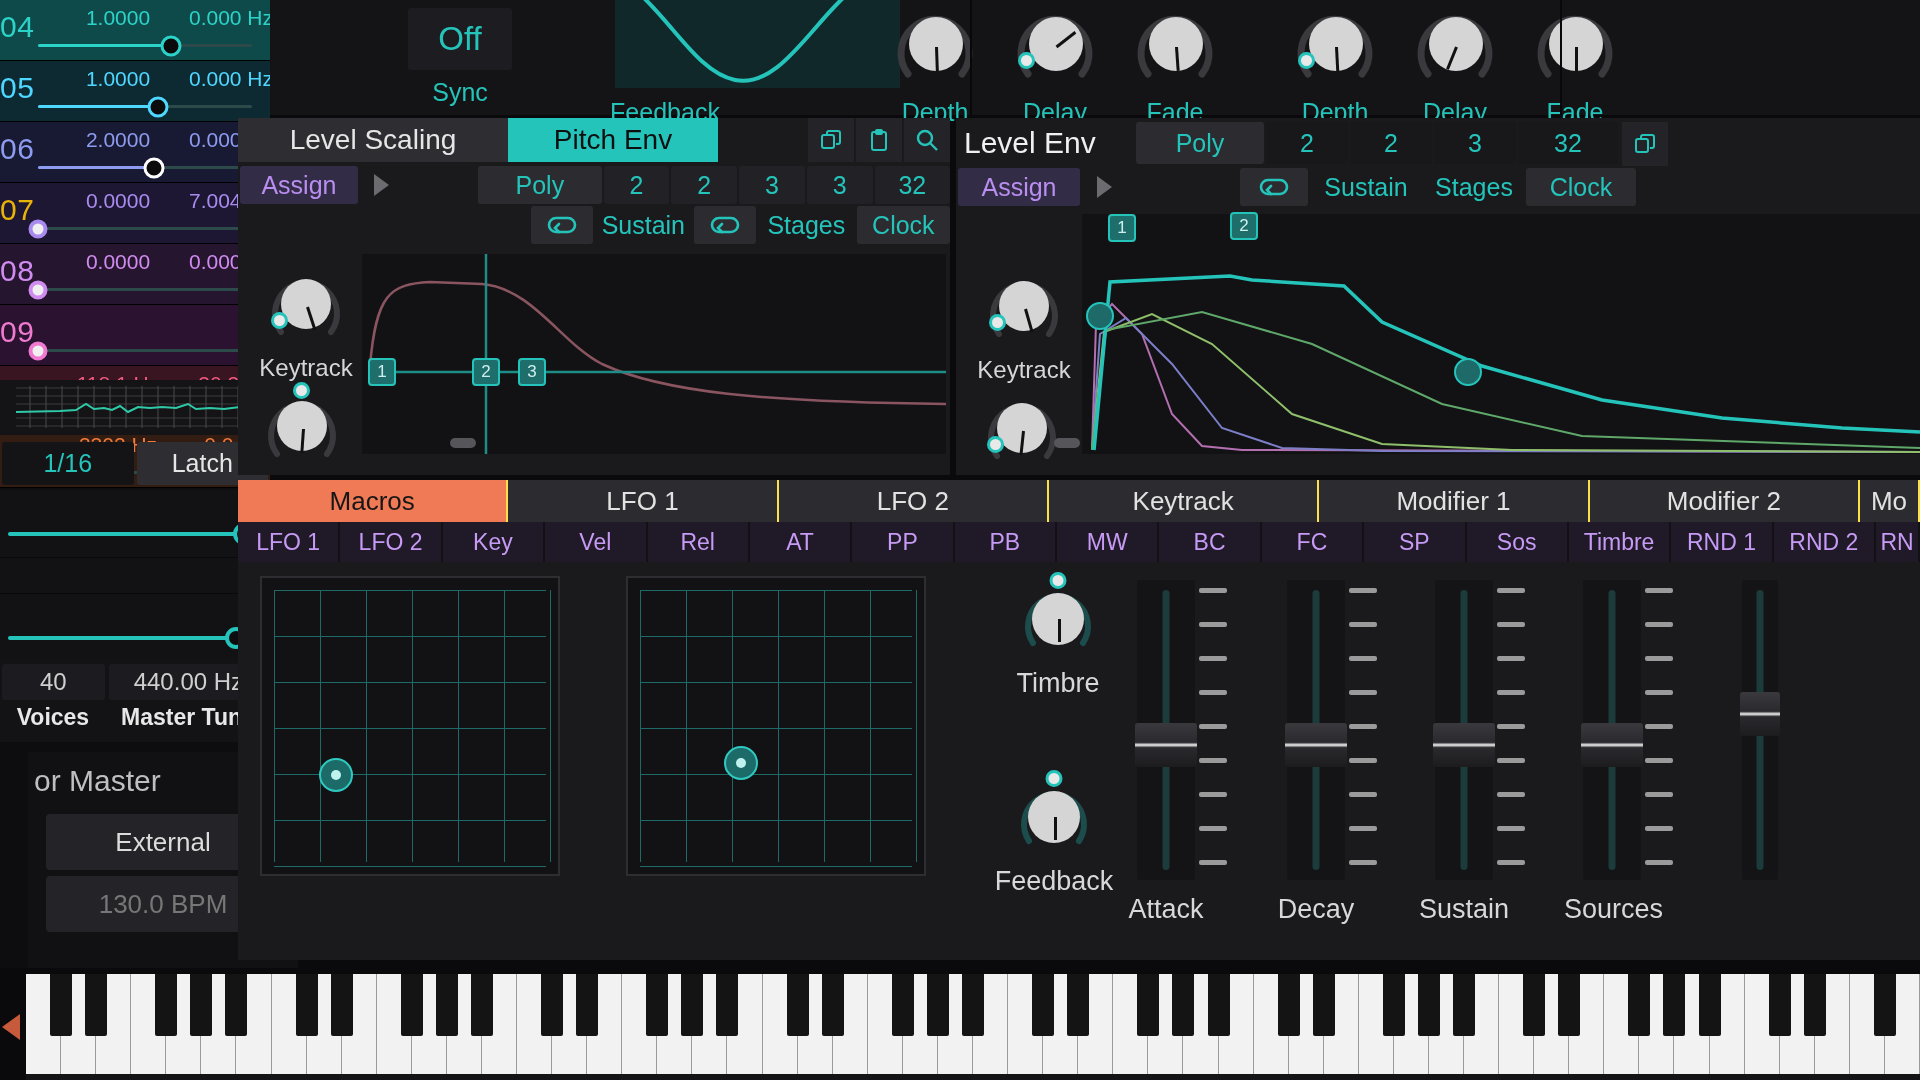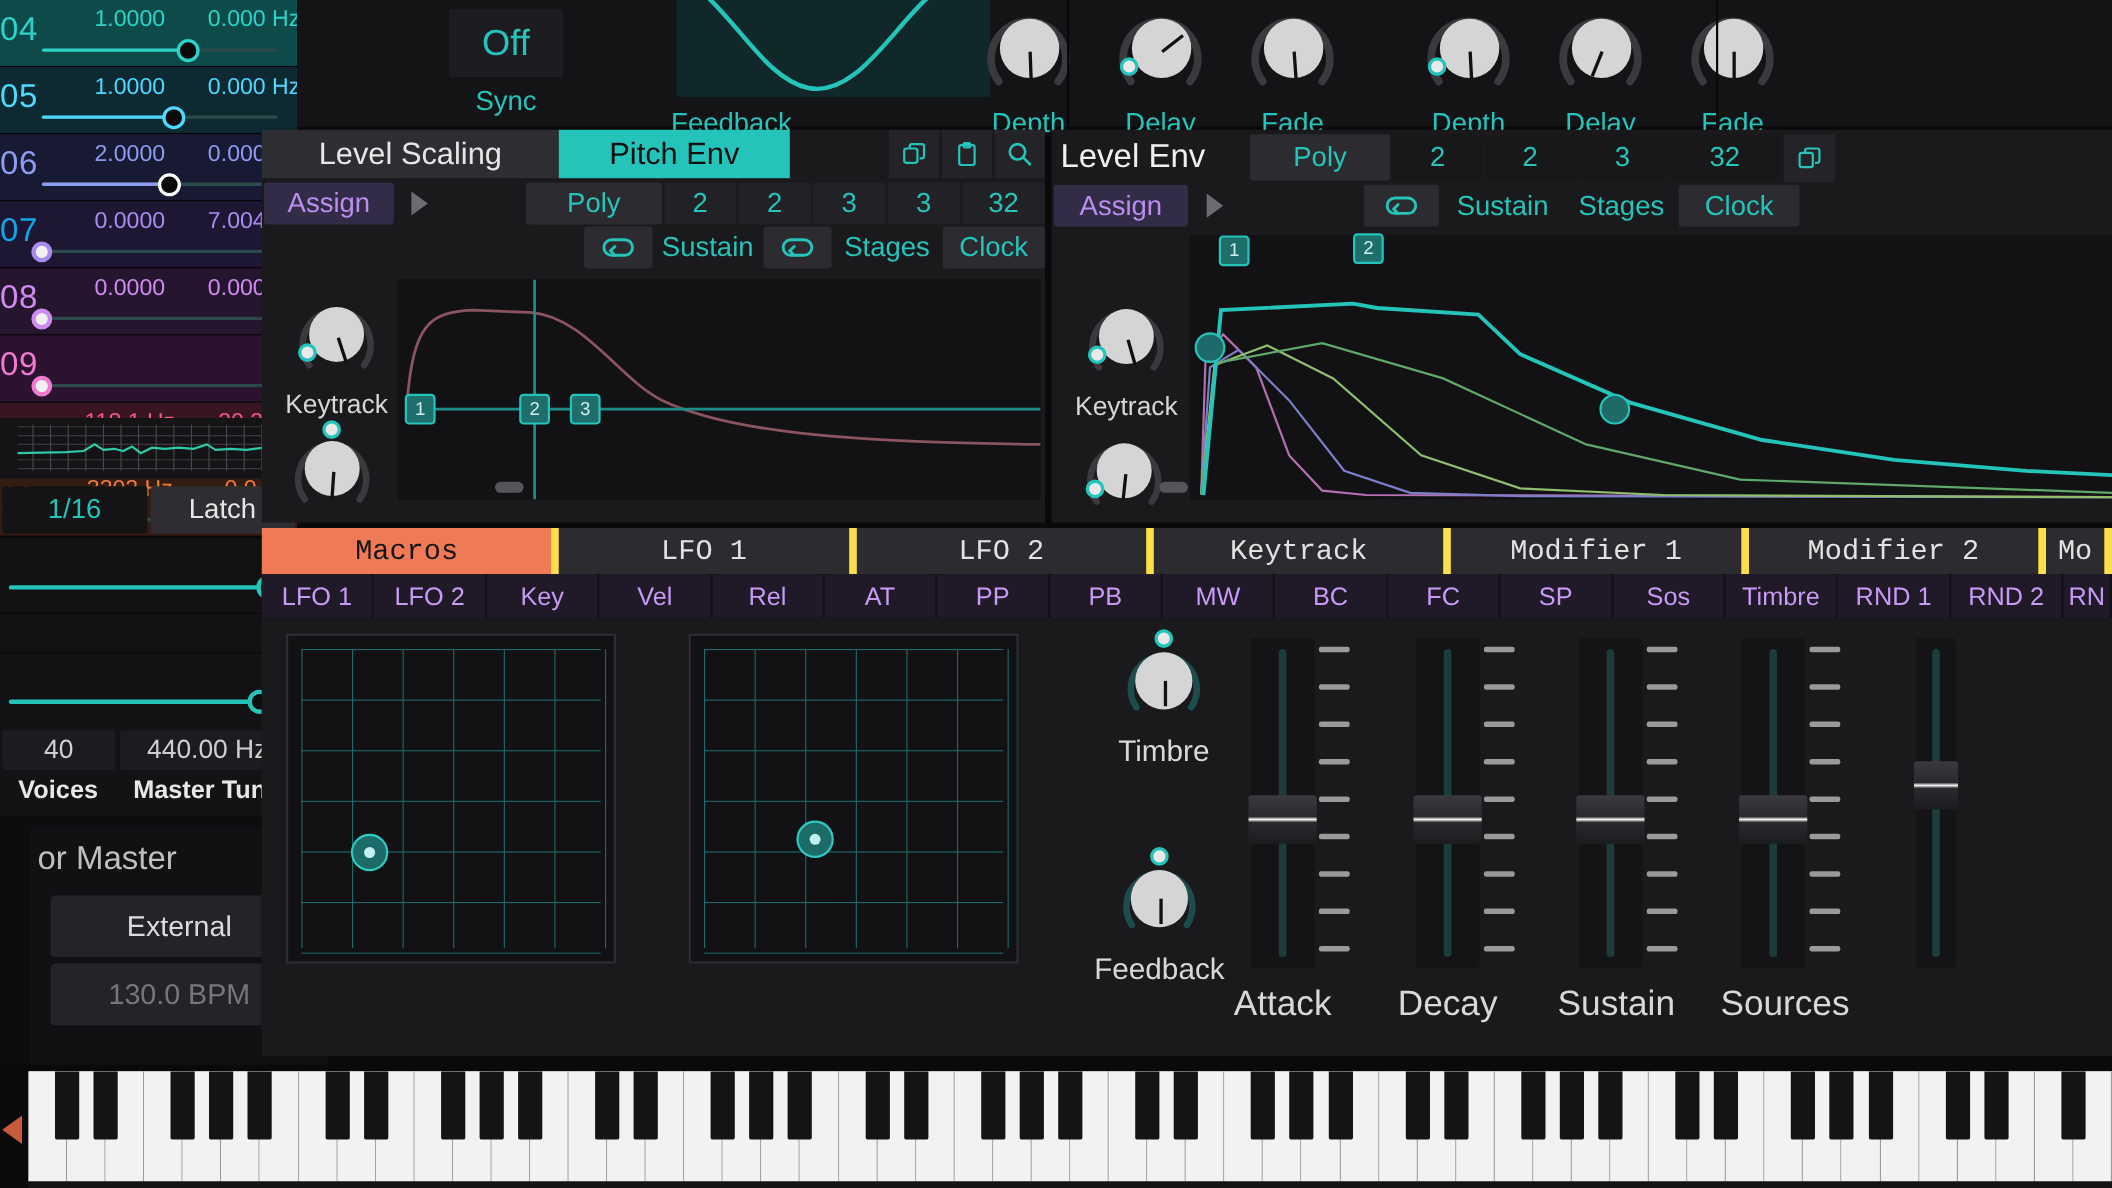--- a/index.html
+++ b/index.html
@@ -136,21 +136,21 @@
     display: flex; align-items: center; justify-content: center;
     font-size: 17px; color: #cfeeed;
   }
   .env-node.round { border-radius: 50%; background: #1d6a68; }
 
   
   #mod-section { position: absolute; left: 238px; top: 480px; right: 0; height: 480px; background: #121215; }
   #mod-tabs { display: flex; height: 42px; }
   #mod-tabs .mtab {
     flex: 1; display: flex; align-items: center; justify-content: center;
-    font-size: 26px; background: #2c2c30; color: #e2e2e2; border-right: 7px solid #fde047; font-family: Liberation Mono, monospace;
+    font-size: 26px; background: #2c2c30; color: #e2e2e2; border-right: 2px solid #fde047;
   }
   #mod-tabs .mtab.active { background: #ef7a55; color: #161616; }
 
   #src-row { display: flex; height: 40px; background: #121215; }
   #src-row .src {
     flex: 1; display: flex; align-items: center; justify-content: center;
     font-size: 23px; background: #201a28; color: #c79af5; border-right: 2px solid #121215;
   }
 
   #macro-body { position: relative; height: 398px; background: #1a1a1d; }
@@ -167,21 +167,21 @@
   .fader { position: absolute; top: 18px; width: 96px; }
   .fader .slot { position: relative; width: 58px; height: 300px; background: #141417; border-radius: 3px; margin: 0 auto; }
   .fader .slotline { position: absolute; left: 50%; transform: translateX(-50%); top: 10px; bottom: 10px; width: 7px; background: #1c3b3b; border-radius: 4px; }
   .fader .thumb {
     position: absolute; left: -2px; width: 62px; height: 44px;
     background: linear-gradient(180deg,#3a3a3e 0%,#2a2a2e 44%,#f2f2f2 50%,#2a2a2e 56%,#1c1c1f 100%);
     border-radius: 3px;
   }
   .fader .ticks { position: absolute; left: 62px; top: 8px; bottom: 8px; width: 30px; }
   .fader .ticks span { position: absolute; left: 0; width: 28px; height: 5px; background: #9a9a9a; border-radius: 2px; }
-  .fader .flabel { margin-top: 14px; text-align: center; font-size: 32px; color: #d8d8d8; }
+  .fader .flabel { margin-top: 14px; text-align: center; font-size: 27px; color: #d8d8d8; }
 
   .sknob-wrap { position: absolute; width: 120px; text-align: center; }
   .sknob { position: relative; width: 74px; height: 74px; margin: 0 auto; }
   .sknob .cap { position: absolute; left: 11px; top: 11px; width: 52px; height: 52px; border-radius: 50%; background: #d5d5d5; }
   .sknob .ptr { position: absolute; left: 50%; top: 50%; width: 3px; height: 23px; background: #111; transform-origin: 50% 0%; }
   .sknob .led { position: absolute; left: 50%; top: -10px; transform: translateX(-50%); width: 17px; height: 17px; border-radius: 50%; border: 3px solid #25c4bb; background: #e9e9e9; }
   .sknob-lbl { margin-top: 12px; font-size: 27px; color: #d8d8d8; }
 
   
   #keyboard { position: absolute; left: 0; bottom: 0; width: 1920px; height: 112px; background: #0a0a0c; }
@@ -226,21 +226,21 @@
         <div class="osc-row" style="background: rgb(24, 26, 51);">
           <div class="onum" style="color: rgb(141, 155, 240);">06</div>
           <div class="ratio" style="color: rgb(141, 155, 240);">2.0000</div>
           <div class="hzval" style="color: rgb(141, 155, 240);">0.000 Hz</div>
           <div class="trk">
             <div class="fillbar" style="width: 54%; background: rgb(141, 155, 240);"></div>
             <div class="knobdot" style="left: 54%; border-color: rgb(255, 255, 255);"></div>
           </div>
         </div>
         <div class="osc-row" style="background: rgb(30, 23, 51);">
-          <div class="onum" style="color: #0ea5e9;">07</div>
+          <div class="onum" style="color: #eab308;">07</div>
           <div class="ratio" style="color: rgb(169, 139, 240);">0.0000</div>
           <div class="hzval" style="color: rgb(169, 139, 240);">7.004 Hz</div>
           <div class="trk">
             <div class="knobdot small" style="left: 0%; border-color: rgb(169, 139, 240); background: rgb(240, 240, 240);"></div>
           </div>
         </div>
         <div class="osc-row" style="background: rgb(38, 21, 46);">
           <div class="onum" style="color: rgb(208, 139, 240);">08</div>
           <div class="ratio" style="color: rgb(208, 139, 240);">0.0000</div>
           <div class="hzval" style="color: rgb(208, 139, 240);">0.000 Hz</div>

